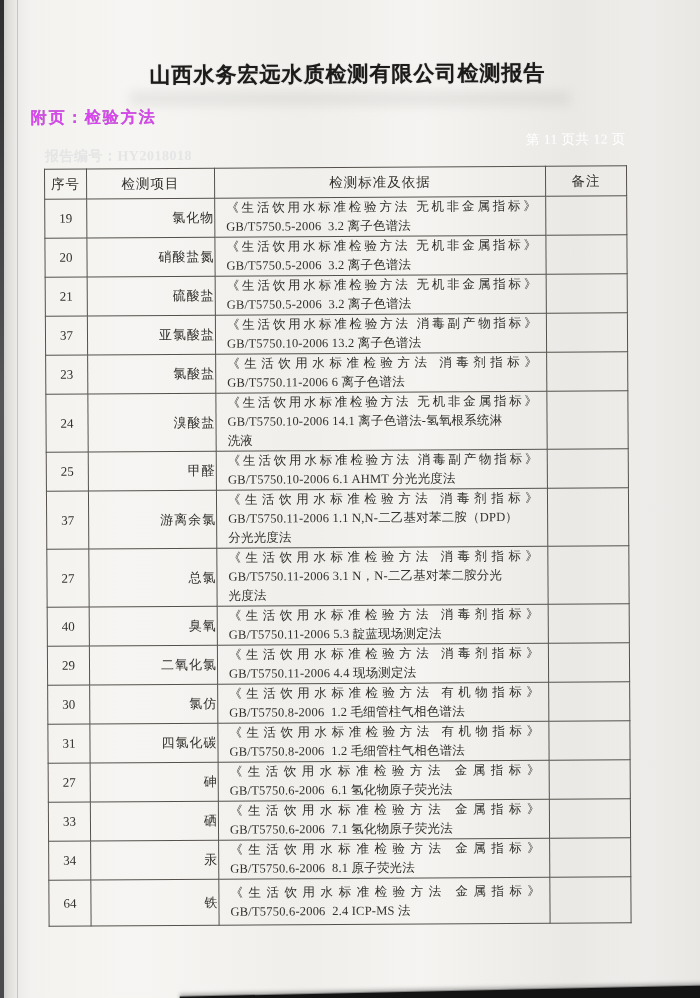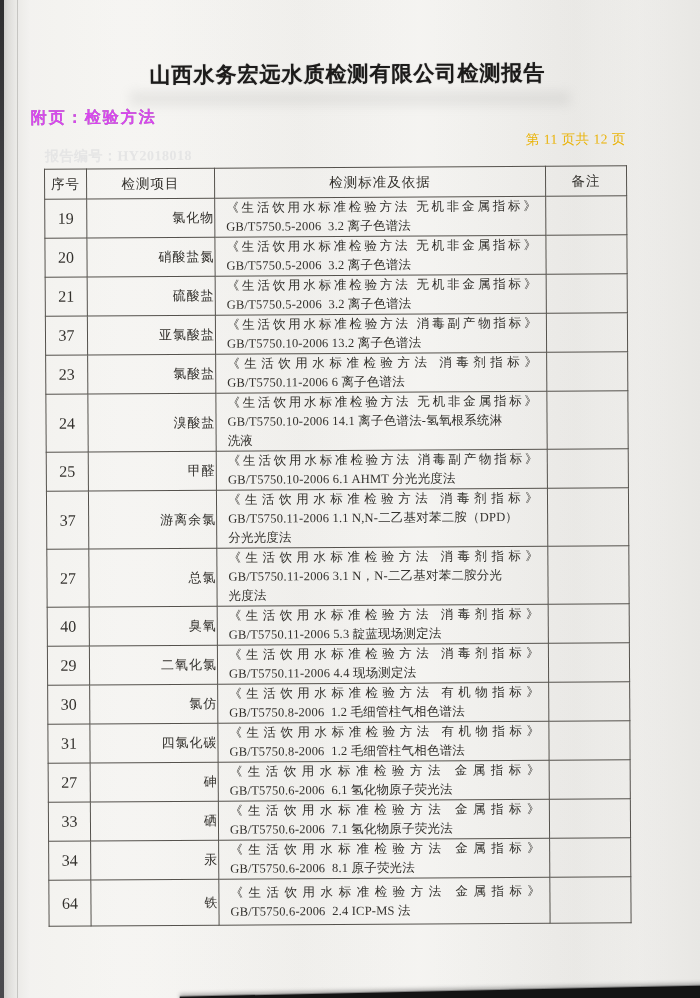--- a/index.html
+++ b/index.html
@@ -43,39 +43,39 @@
     font-size:21px;font-weight:700;letter-spacing:1px;color:#1c1b1a;
     text-shadow:0 0 1px rgba(50,50,50,.55);
   }
   .subtitle{
     position:absolute;left:33px;top:106px;
     font-size:16px;font-weight:700;letter-spacing:2px;color:#d946ef;
     text-shadow:0 0 .5px rgba(50,50,50,.5);
   }
   .page-indicator{
     position:absolute;right:72px;top:132px;
-    font-size:13.5px;letter-spacing:.5px;color:#eab308;
+    font-size:13.5px;letter-spacing:.5px;color:#ffffff;
   }
   .report-no{
     position:absolute;left:47px;top:146px;
     font-size:14px;font-weight:700;letter-spacing:.5px;color:#e5e5e5;
   }
   
   table{
     position:absolute;left:46px;top:167px;width:582px;
     border-collapse:collapse;table-layout:fixed;
     color:#33312d;
   }
   th,td{border:1px solid #55524d;padding:0;overflow:hidden;vertical-align:middle;}
   thead tr{height:30px;}
   th{font-size:13.5px;font-weight:500;letter-spacing:1px;text-align:center;}
   tr.h2{height:38px;}
   tr.h3{height:57px;}
   tr.last{height:46px;}
-  td.c-no{text-align:center;font-size:16px;}
+  td.c-no{text-align:center;font-size:13px;}
   td.c-item{text-align:right;font-size:13px;letter-spacing:1px;}
   td.c-std{padding:0 9px 0 11px;font-size:12.5px;}
   td.c-remark{}
   .std-title{
     line-height:19px;text-align:justify;text-align-last:justify;
     text-justify:inter-character;letter-spacing:.3px;
   }
   .std-line{line-height:19px;white-space:pre-wrap;letter-spacing:.2px;}
 </style>
 </head>

